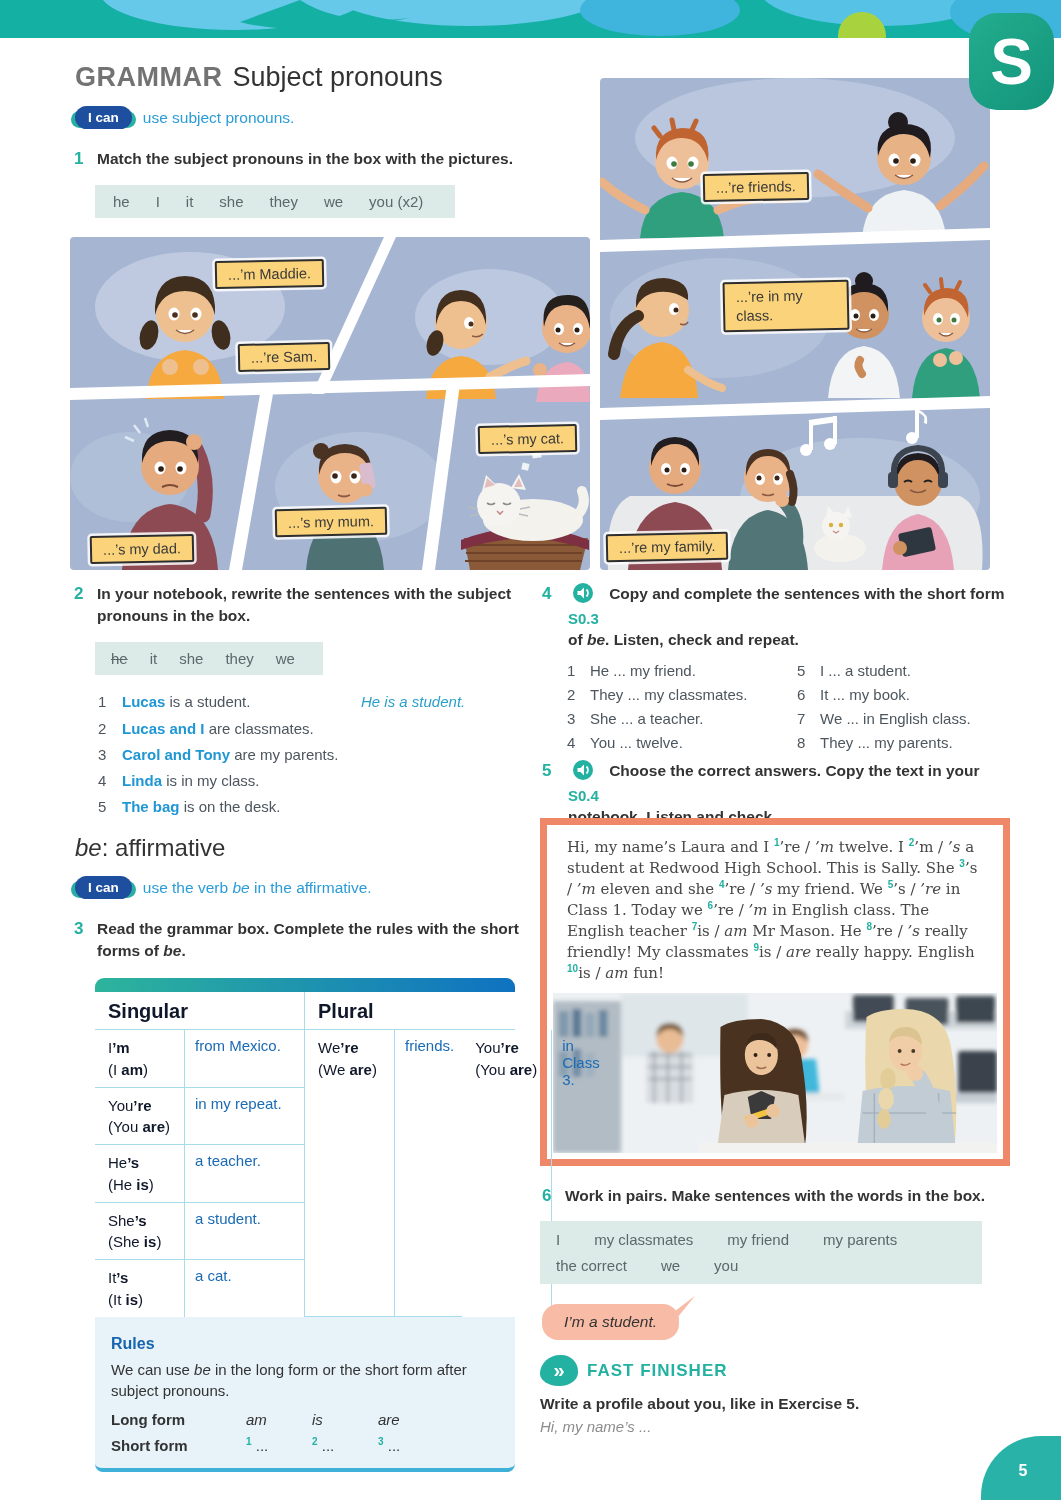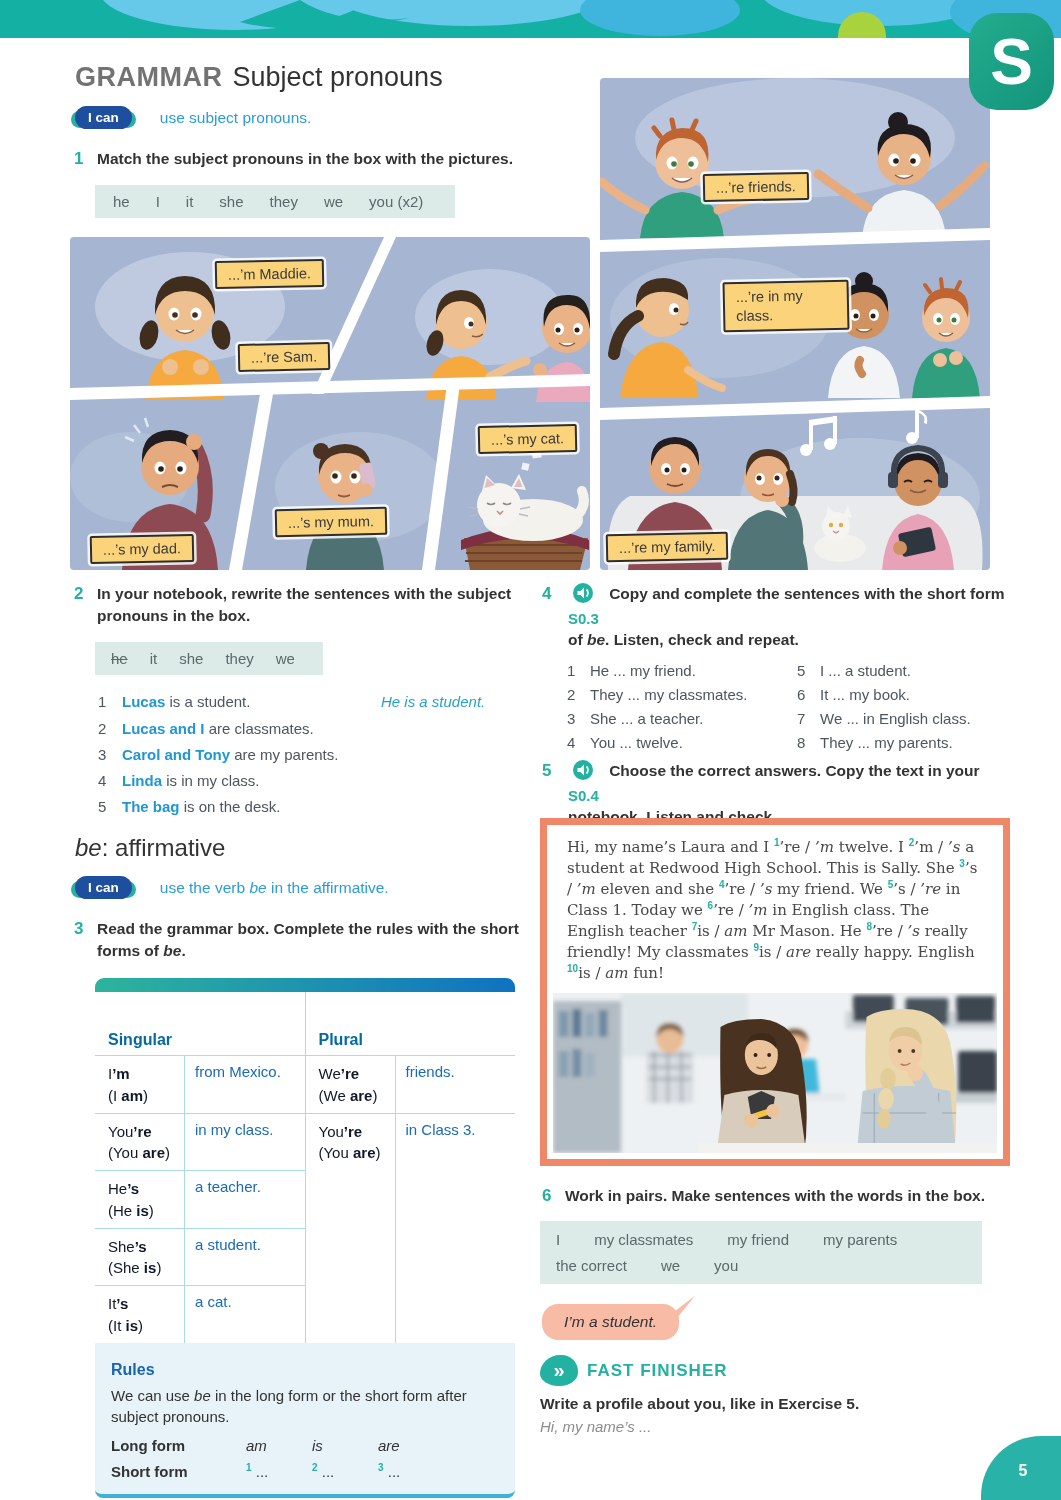--- a/index.html
+++ b/index.html
@@ -11,21 +11,21 @@
   .topband{position:absolute;left:0;top:0;width:1061px;height:38px;}
   .s-tile{position:absolute;left:969px;top:13px;width:85px;height:97px;
           background:linear-gradient(135deg,#23ad8d,#13947c);border-radius:28px;
           display:flex;align-items:center;justify-content:center;color:#fff;
           font-size:64px;font-weight:bold;z-index:6;}
 
   
   .section-title{position:absolute;left:75px;top:62px;font-size:27px;white-space:nowrap;}
   .grammar-word{color:#737373;font-weight:800;letter-spacing:.5px;}
   .title-rest{color:#333;margin-left:10px;font-weight:500;}
-  .ican{display:flex;align-items:center;gap:28px;}
+  .ican{display:flex;align-items:center;gap:11px;}
   .ican-abs1{position:absolute;left:75px;top:106px;}
   .ican-abs2{position:absolute;left:75px;top:876px;}
   .ican-wrap{position:relative;display:inline-block;}
   .ican-accent{position:absolute;width:17px;height:17px;border-radius:50%;background:#28b0a2;top:5px;}
   .ican-accent.l{left:-4px;} .ican-accent.r{right:-4px;}
   .ican-badge{position:relative;z-index:1;display:inline-block;background:#1d4f9e;color:#fff;
               font-weight:bold;font-size:13.5px;padding:4px 13px;border-radius:15px;}
   .ican-text{color:#2a9cd8;font-size:15.5px;font-weight:500;}
   .ican-text i{font-style:italic;}
 
@@ -55,21 +55,21 @@
           color:#3a3a3a;white-space:nowrap;transform:rotate(-1.2deg);border-radius:2px;}
   .bubble.wrap{white-space:normal;line-height:1.3;}
 
   
   .ex2{left:72px;top:583px;width:452px;}
   .wordbox2{width:228px;box-sizing:border-box;margin:16px 0 0 23px;padding:6px 16px;column-gap:22px;}
   .ex2-list{margin-top:14px;}
   .ex2-row{position:relative;padding-left:50px;font-size:15px;color:#4d565e;line-height:1.75;}
   .ex2-row .n{position:absolute;left:26px;}
   .bold-blue{color:#2097d4;font-weight:bold;}
-  .answer{position:absolute;left:309px;top:0;color:#2aa0c8;font-style:italic;}
+  .answer{position:absolute;left:289px;top:0;color:#2aa0c8;font-style:italic;}
 
   
   .ex4{left:540px;top:583px;width:470px;}
   .ex4-cols{display:flex;margin-top:9px;padding-left:25px;}
   .ex4-col{width:230px;}
   .ex4-col:last-child{width:215px;}
   .li{position:relative;padding-left:25px;color:#4d565e;font-size:15px;line-height:1.48;margin-bottom:2px;}
   .li .n{position:absolute;left:2px;}
 
   
@@ -86,22 +86,22 @@
   
   .be-title{position:absolute;left:75px;top:834px;font-size:24px;color:#333;}
   .ex3{left:72px;top:918px;width:452px;}
 
   
   .gbox{position:absolute;left:95px;top:978px;width:420px;}
   .gbox-top{height:14px;border-radius:9px 9px 0 0;background:linear-gradient(90deg,#2db49c,#0f72c1);}
   .gbox-table{display:flex;background:#fff;}
   .gt-side{width:50%;display:flex;flex-direction:column;}
   .gt-side.sing{border-right:1.5px solid #a8dcec;}
-  .gt-head{font-weight:bold;color:#0369a1;font-size:16px;padding:8px 0 6px 13px;
-           border-bottom:1.5px solid #a8dcec;margin-top:31px;}
+  .gt-head{font-weight:bold;color:#0f172a;font-size:20px;padding:8px 0 6px 13px;
+           border-bottom:1.5px solid #a8dcec;}
   .gt-row{display:flex;border-bottom:1.5px solid #a8dcec;min-height:53px;}
   .gt-side .gt-row:last-child{border-bottom:none;}
   .gt-side.plur .gt-row:last-child{flex:1;}
   .gt-form{width:90px;padding:7px 4px 6px 13px;border-right:1.5px solid #a8dcec;
            color:#0f172a;font-size:15px;line-height:1.45;box-sizing:border-box;}
   .gt-ex{flex:1;padding:7px 8px 6px 10px;color:#1a6ab4;font-size:15px;}
   .gt-form b{font-weight:800;}
 
   
   .rules{background:#e7f2f9;padding:18px 16px 14px;border-radius:0 0 8px 8px;
@@ -627,42 +627,42 @@
         <div class="gt-head">Singular</div>
         <div class="gt-rows" style="display:flex;flex-direction:column;flex:1;">
 
             <div class="gt-row">
               <div class="gt-form">I<b>’m</b><br>(I <b>am</b>)</div>
               <div class="gt-ex">from Mexico.</div>
             </div>
 
             <div class="gt-row">
               <div class="gt-form">You<b>’re</b><br>(You <b>are</b>)</div>
-              <div class="gt-ex">in my class.</div>
+              <div class="gt-ex">in my repeat.</div>
             </div>
 
             <div class="gt-row">
               <div class="gt-form">He<b>’s</b><br>(He <b>is</b>)</div>
               <div class="gt-ex">a teacher.</div>
             </div>
 
             <div class="gt-row">
               <div class="gt-form">She<b>’s</b><br>(She <b>is</b>)</div>
               <div class="gt-ex">a student.</div>
             </div>
 
             <div class="gt-row">
               <div class="gt-form">It<b>’s</b><br>(It <b>is</b>)</div>
               <div class="gt-ex">a cat.</div>
             </div>
           </div>
       </div>
       <div class="gt-side plur">
         <div class="gt-head">Plural</div>
-        <div class="gt-rows" style="display:flex;flex-direction:column;flex:1;">
+        <div class="gt-rows" style="display:flex;flex-direction:row;flex:1;">
 
             <div class="gt-row">
               <div class="gt-form">We<b>’re</b><br>(We <b>are</b>)</div>
               <div class="gt-ex">friends.</div>
             </div>
 
             <div class="gt-row">
               <div class="gt-form">You<b>’re</b><br>(You <b>are</b>)</div>
               <div class="gt-ex">in Class 3.</div>
             </div>

